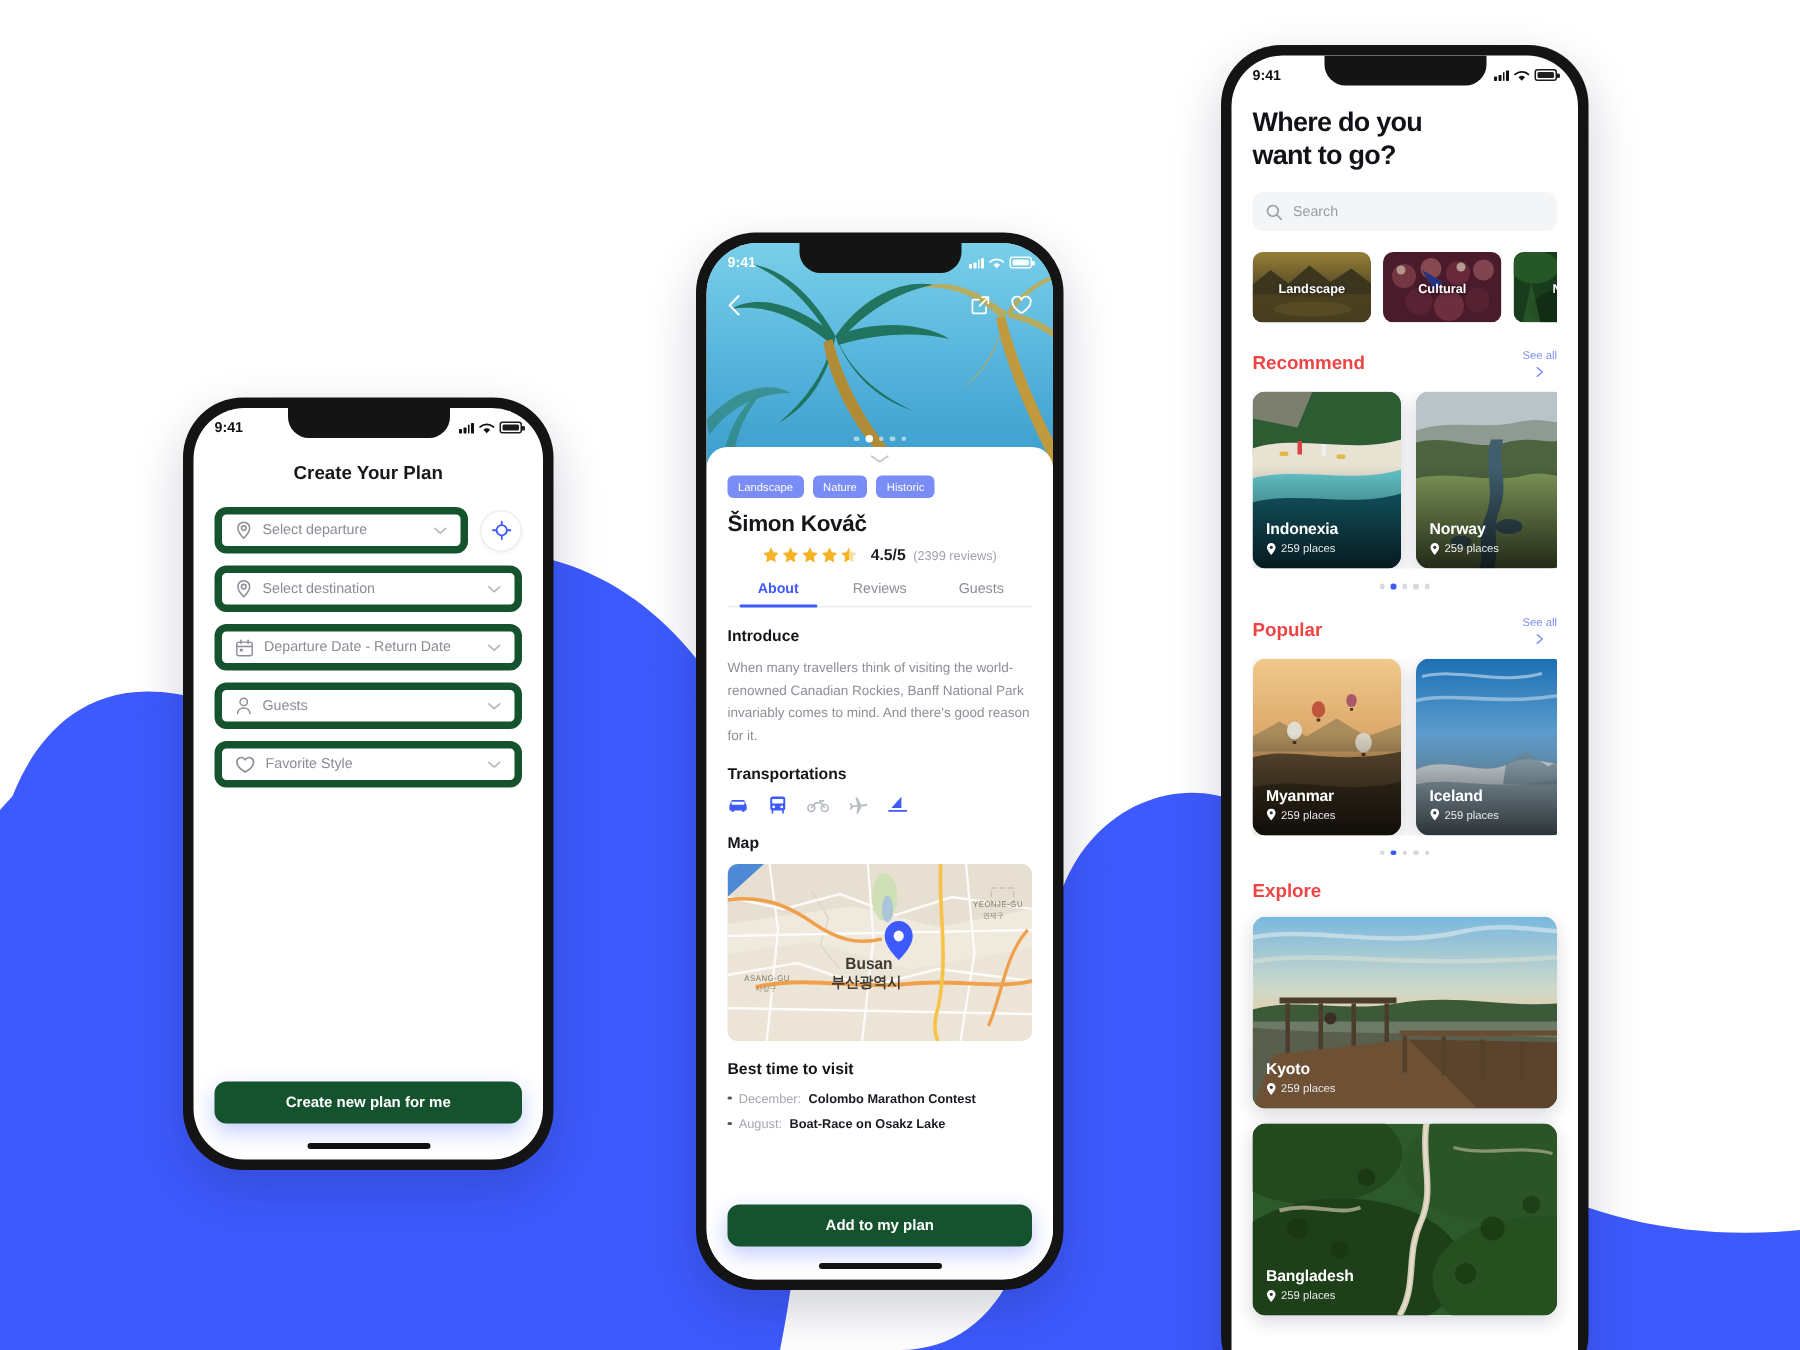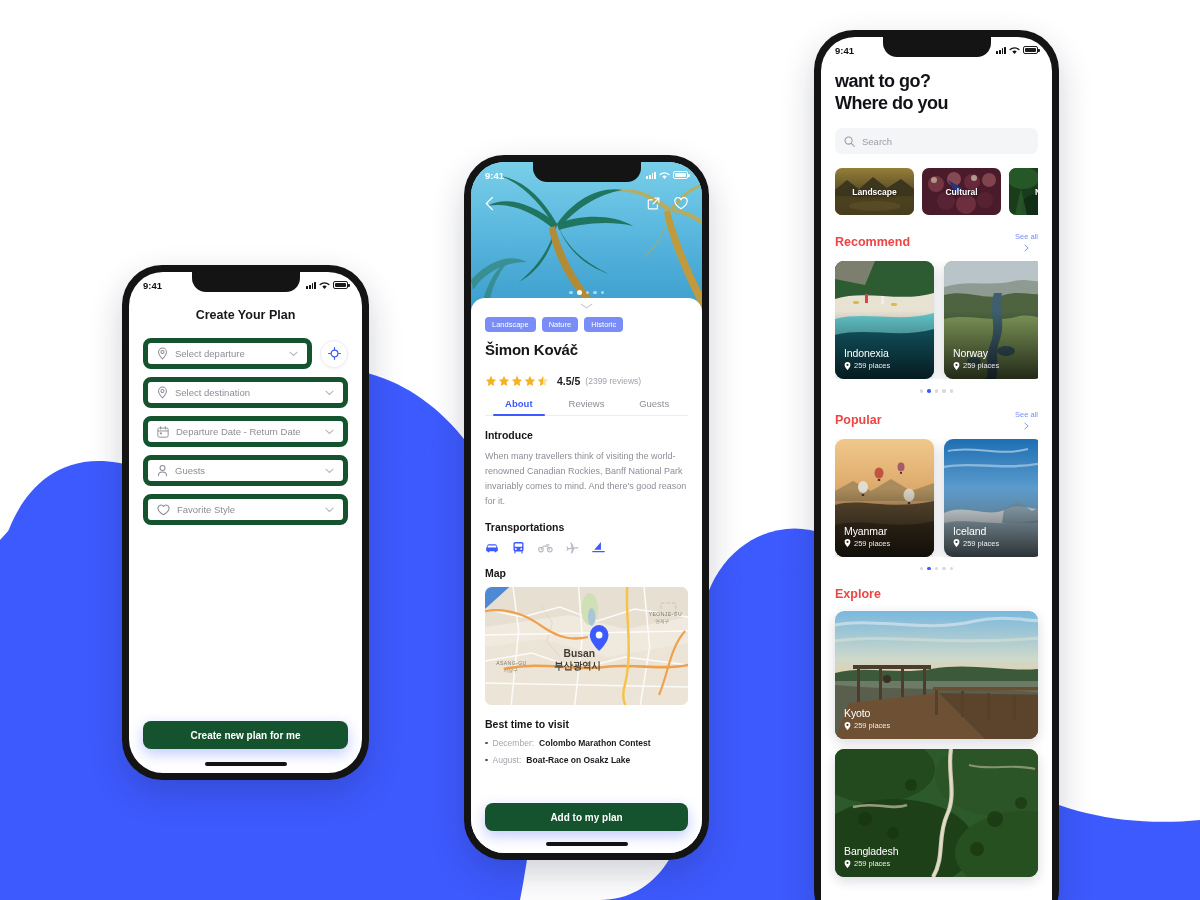--- a/index.html
+++ b/index.html
@@ -130,21 +130,21 @@
     padding: 0 14px;
   }
   .grabber { display: flex; justify-content: center; padding: 5px 0 8px; }
   .chips { display: flex; gap: 6px; margin-bottom: 9px; }
   .chip {
     background: #7a8cf6; color: #fff;
     font-size: 7.5px; padding: 3px 7px; border-radius: 4px;
     white-space: nowrap;
   }
   .place-name { font-size: 15px; font-weight: bold; color: #15161a; letter-spacing: -.2px; }
-  .rating-row { display: flex; align-items: center; gap: 5px; margin-top: 17px; }
+  .rating-row { display: flex; align-items: center; gap: 5px; margin-top: 6px; justify-content: center; }
   .stars { display: flex; gap: 1px; }
   .rate-val { font-size: 10.5px; font-weight: bold; color: #1a1b20; margin-left: 3px; }
   .rate-count { font-size: 8.5px; color: #a0a3ac; }
   .tabs {
     display: flex; margin-top: 11px;
     border-bottom: 1px solid #ededf1;
   }
   .tab {
     flex: 1; text-align: center; font-size: 9.5px;
     color: #8b8e97; padding-bottom: 6px; position: relative;
@@ -204,21 +204,21 @@
   .dest-card {
     width: 99px; height: 118px; border-radius: 9px;
     position: relative; overflow: hidden; flex-shrink: 0;
     box-shadow: 0 4px 12px rgba(20,25,60,.18);
   }
   .dest-card .shade {
     position: absolute; inset: 0; z-index: 2;
     background: linear-gradient(180deg, rgba(0,0,0,0) 42%, rgba(0,0,0,.72) 100%);
   }
   .dest-meta { position: absolute; left: 9px; bottom: 9px; z-index: 3; }
-  .dest-name { color: #fff; font-size: 10.5px; font-weight: normal; letter-spacing: -.1px; }
+  .dest-name { color: #fff; font-size: 10.5px; font-weight: bold; letter-spacing: -.1px; }
   .dest-places { display: flex; align-items: center; gap: 3px; margin-top: 2px; }
   .dest-places span { color: #e9eaee; font-size: 7.5px; }
   .row-dots { display: flex; gap: 4px; justify-content: center; margin-top: 10px; }
   .row-dots i { width: 3.5px; height: 3.5px; border-radius: 50%; background: #d7d9e0; display:block; }
   .row-dots i.on { background: #3d5afe; }
   .explore-card {
     width: 100%; height: 128px; border-radius: 9px;
     position: relative; overflow: hidden; margin-top: 10px;
     box-shadow: 0 4px 12px rgba(20,25,60,.16);
   }
@@ -576,22 +576,22 @@
           <path d="M1.2 3.5 A7.2 7.2 0 0 1 10.8 3.5" stroke="currentColor" stroke-width="1.4" fill="none" stroke-linecap="round"></path>
         </svg>
         <span class="batt">
             <i></i>
           </span>
       </span>
     </div>
 
     <div class="p3-body">
       <div class="big-title">
+        <div>Where do you</div>
         <div>want to go?</div>
-        <div>Where do you</div>
       </div>
 
       <div class="search-bar">
         <svg width="11" height="11" viewBox="0 0 12 12">
           <circle cx="5" cy="5" r="3.9" fill="none" stroke="#9a9da6" stroke-width="1.2"></circle>
           <path d="M8 8 L11.2 11.2" stroke="#9a9da6" stroke-width="1.2" stroke-linecap="round"></path>
         </svg>
         <span>Search</span>
       </div>
 

